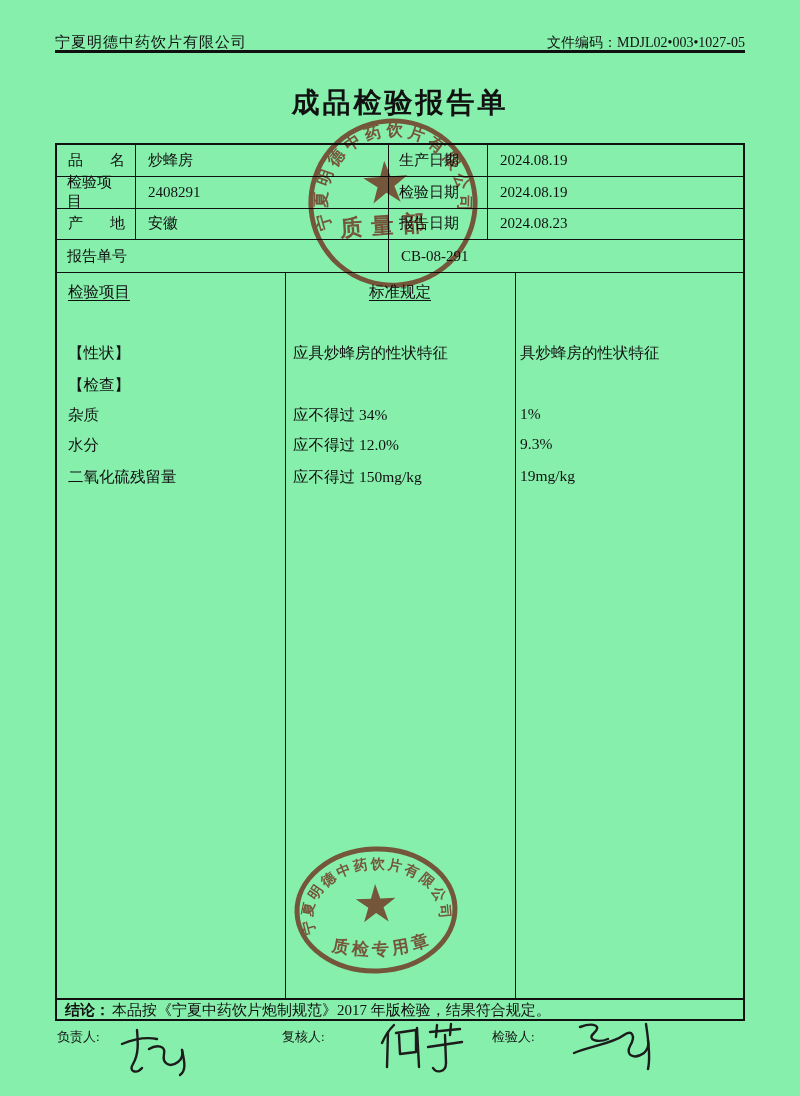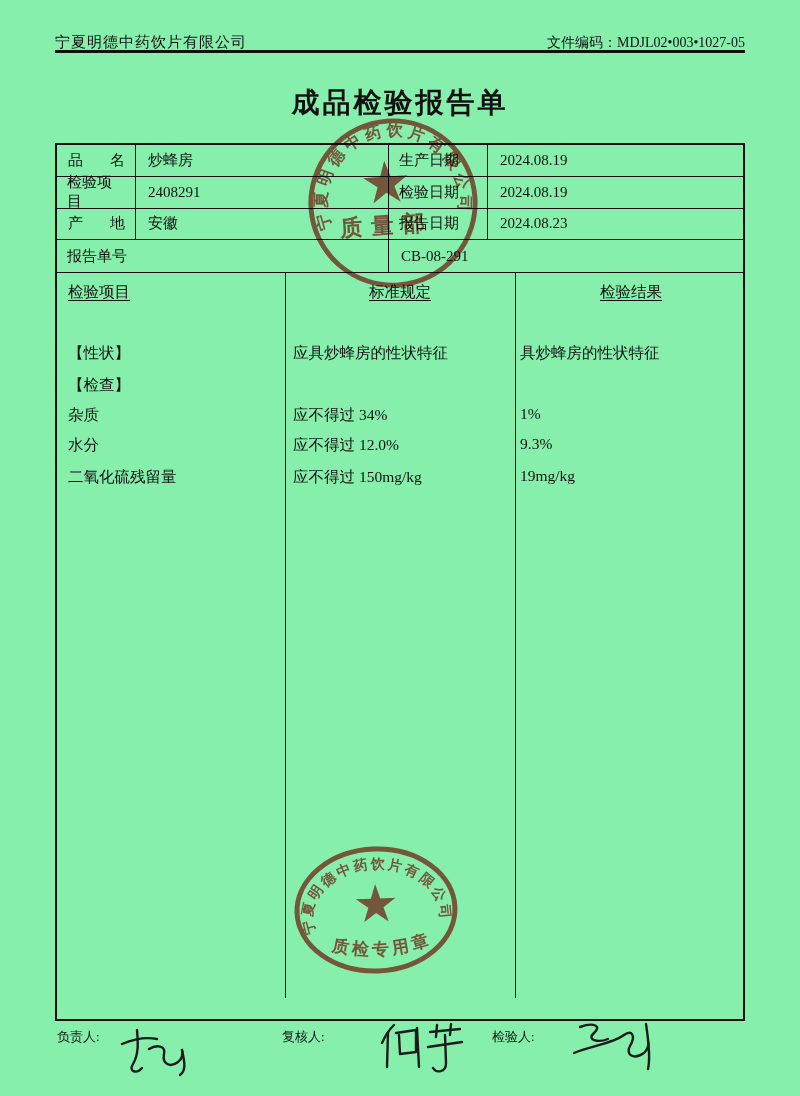--- a/index.html
+++ b/index.html
@@ -113,41 +113,44 @@
       <div class="cell span2a br">报告单号</div>
       <div class="cell span2b val">CB-08-291</div>
     </div>
 
     <div class="main-sec">
       <div class="vline v1"></div>
       <div class="vline v2"></div>
 
       <div class="mt head c1 r-head">检验项目</div>
       <div class="mt head hc2 r-head">标准规定</div>
-      <div class="mt head hc3 r-head">检验结果</div>
 
       <div class="mt c1 r0">【性状】</div>
       <div class="mt c2 r0">应具炒蜂房的性状特征</div>
       <div class="mt c3 r0">具炒蜂房的性状特征</div>
 
       <div class="mt c1 r1">【检查】</div>
 
       <div class="mt c1 r2">杂质</div>
       <div class="mt c2 r2">应不得过 34%</div>
       <div class="mt c3 r2">1%</div>
 
       <div class="mt c1 r3">水分</div>
       <div class="mt c2 r3">应不得过 12.0%</div>
       <div class="mt c3 r3">9.3%</div>
 
       <div class="mt c1 r4">二氧化硫残留量</div>
       <div class="mt c2 r4">应不得过 150mg/kg</div>
       <div class="mt c3 r4">19mg/kg</div>
     </div>
 
+    <div class="concl">
+      <b>结论：</b>
+      <span>本品按《宁夏中药饮片炮制规范》2017 年版检验，结果符合规定。</span>
+    </div>
   </div>
 
   <div class="signoff-label" style="left:57px;  top:1028px;">负责人:</div>
   <div class="signoff-label" style="left:282px; top:1028px;">复核人:</div>
   <div class="signoff-label" style="left:492px; top:1028px;">检验人:</div>
 
   <svg class="sig-svg" style="left:116px; top:1026px;" width="90" height="55" viewBox="0 0 90 55">
     <path d="M6 18 C 18 13, 31 11, 41 13"></path>
     <path d="M21 4 C 22 16, 23 28, 17 38 C 12 46, 21 48, 26 42"></path>
     <path d="M33 23 C 41 18, 50 20, 48 28 C 46 38, 54 42, 62 36 C 66 33, 67 28, 66 24"></path>

